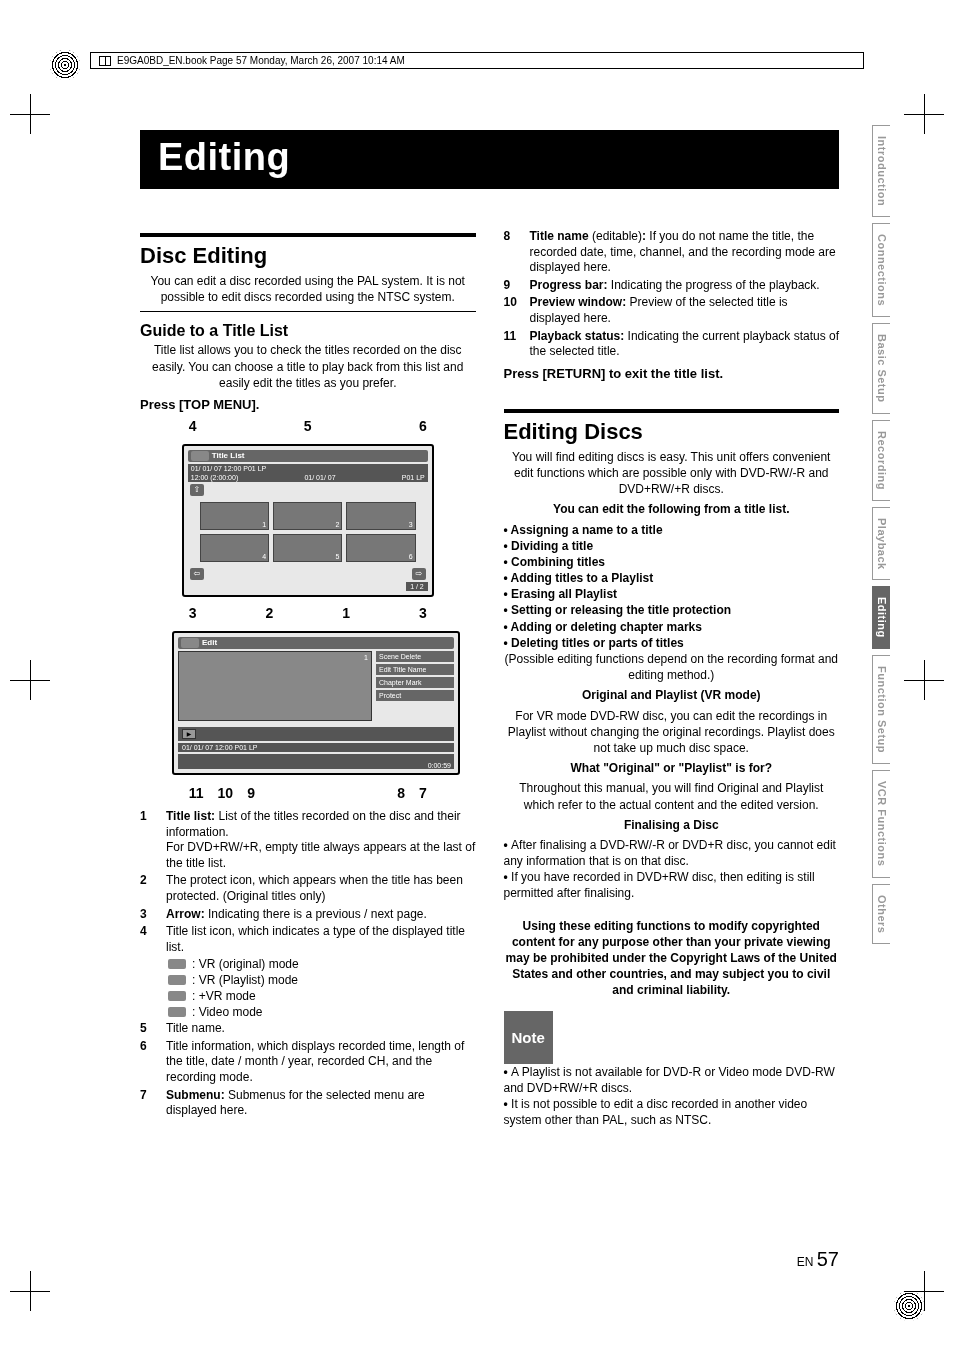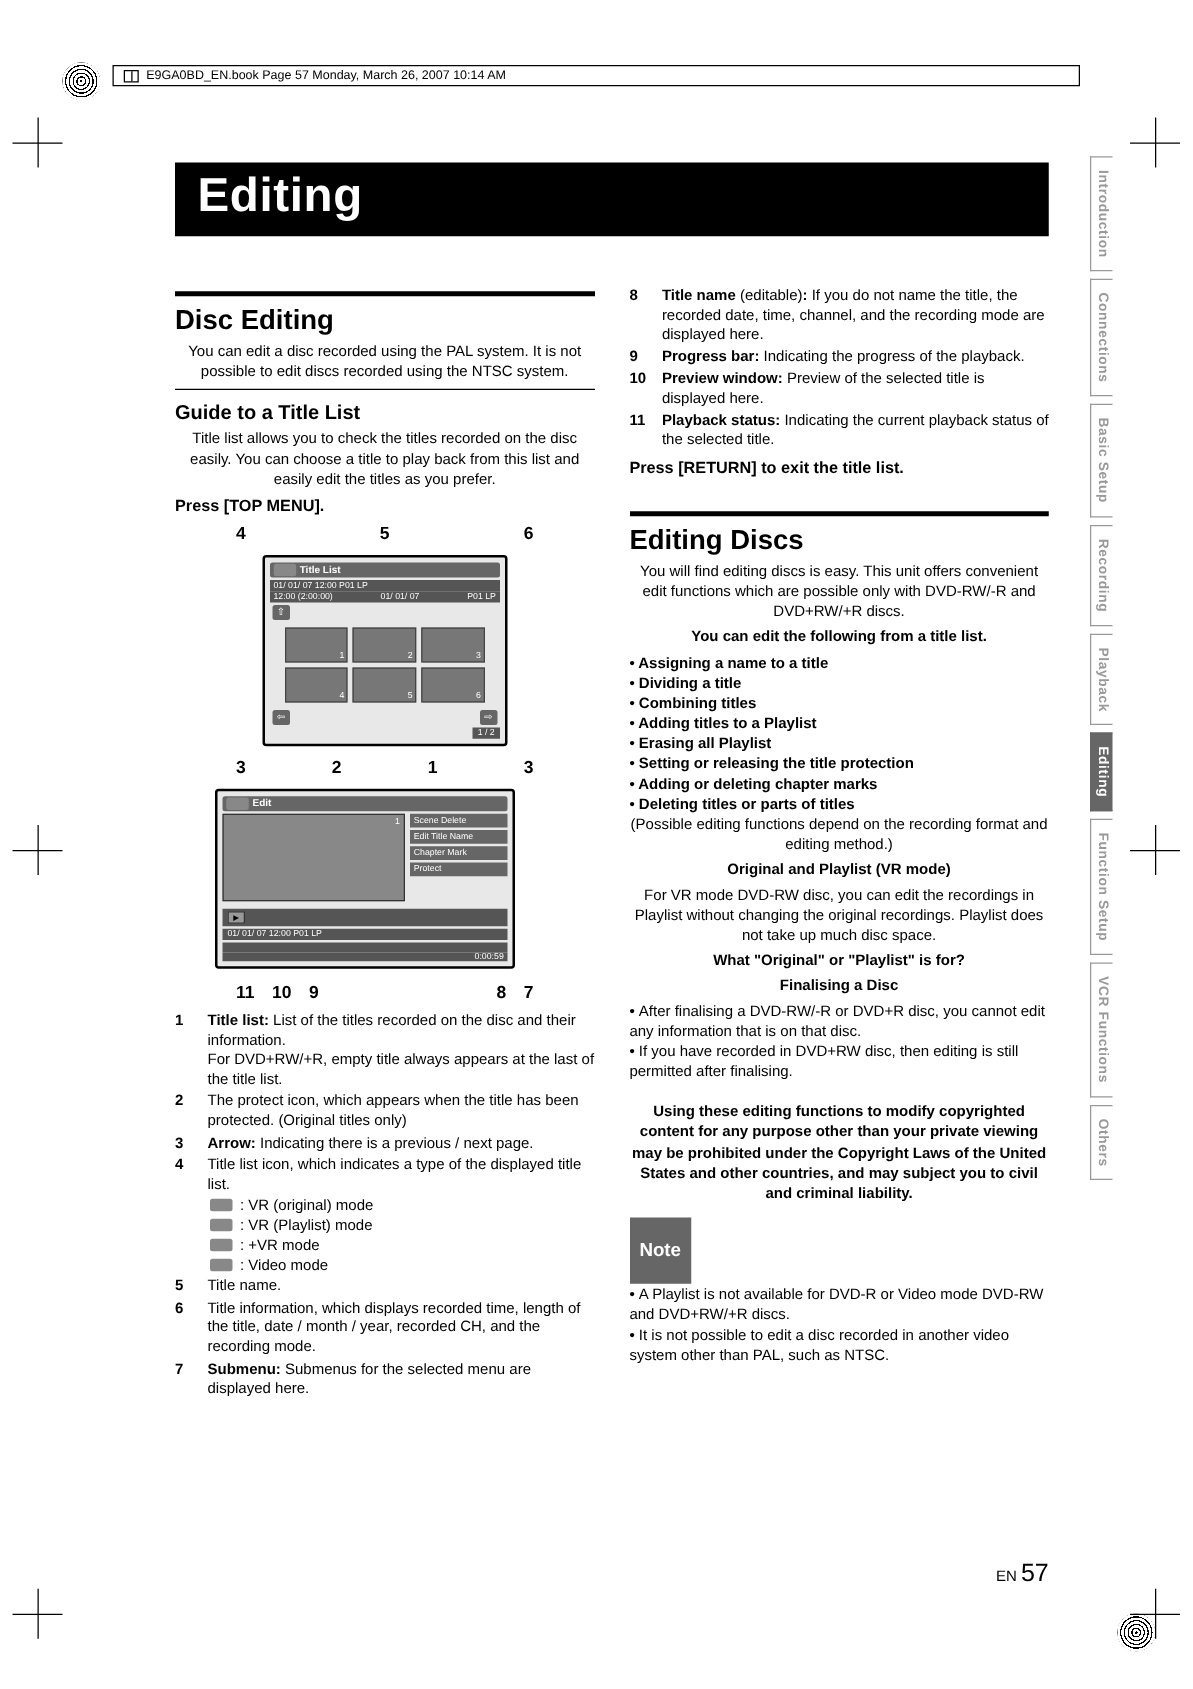--- a/index.html
+++ b/index.html
@@ -71,33 +71,33 @@
   h4.instr { font-size: 13px; font-weight: 700; margin: 6px 0; }
   p { font-size: 12px; line-height: 1.35; margin-bottom: 4px; text-align: center; }
   .b { font-weight: 700; }
 
   .fig {
     border: 2px solid #000;
     border-radius: 3px;
     background: #e8e8e8;
     padding: 4px;
     margin: 8px auto;
-    width: 196px;
+    width: 252px;
     font-size: 8px;
   }
   .fig .bar { background:#666; color:#fff; padding:1px 3px; font-weight:700; margin-bottom:2px; border-radius:2px; display:flex; align-items:center; gap:3px;}
   .fig .subbar { background:#555; color:#fff; padding:1px 3px; font-size:7px; display:flex; justify-content:space-between;}
   .thumbs { display:grid; grid-template-columns:repeat(3,1fr); gap:4px; padding:4px 12px;}
   .thumb { background:#777; height:28px; position:relative; border:1px solid #444;}
   .thumb span { position:absolute; bottom:1px; right:2px; color:#fff; font-size:7px;}
   .arrows { display:flex; justify-content:space-between; padding:2px 2px;}
   .arrow-box{ background:#666; color:#fff; width:14px; height:12px; display:flex; align-items:center; justify-content:center; font-size:8px; border-radius:2px;}
   .pgcount { text-align:right; color:#fff; background:#555; padding:1px 4px; width:fit-content; margin-left:auto; font-size:7px;}
   
-  .fig2 { width: 240px; margin-left: 32px; }
+  .fig2 { width: 288px; margin-left: 32px; }
   .fig2 .editleft { display:flex; gap:4px; }
   .fig2 .preview { flex:1; background:#888; height:70px; position:relative; border:1px solid #333;}
   .fig2 .menu { width:78px; display:flex; flex-direction:column; gap:2px;}
   .fig2 .menu div { background:#666; color:#fff; font-size:7px; padding:2px 3px;}
   .fig2 .playbar { background:#555; height:14px; margin-top:6px; display:flex; align-items:center; padding:0 4px;}
   .fig2 .playbtn { width:14px;height:10px;background:#999;border:1px solid #333;display:flex;align-items:center;justify-content:center;font-size:6px;}
   .fig2 .info { background:#555; color:#fff; padding:1px 4px; font-size:7px; margin-top:2px;}
   .fig2 .prog { background:#555; height:8px; margin-top:2px; position:relative;}
   .fig2 .time { text-align:right; color:#fff; background:#555; font-size:7px; padding:0 3px;}
 
@@ -379,20 +379,21 @@
           <li>Erasing all Playlist</li>
           <li>Setting or releasing the title protection</li>
           <li>Adding or deleting chapter marks</li>
           <li>Deleting titles or parts of titles</li>
         </ul>
       <p>(Possible editing functions depend on the recording format and editing method.)</p>
 
       <p class="b">Original and Playlist (VR mode)</p>
       <p>For VR mode DVD-RW disc, you can edit the recordings in Playlist without changing the original recordings. Playlist does not take up much disc space.</p>
       <p class="b">What "Original" or "Playlist" is for?</p>
+      <p>Throughout this manual, you will find Original and Playlist which refer to the actual content and the edited version.</p>
 
       <p class="b">Finalising a Disc</p>
       <ul class="bullets" id="finbullets">
           <li>After finalising a DVD-RW/-R or DVD+R disc, you cannot edit any information that is on that disc.</li>
           <li>If you have recorded in DVD+RW disc, then editing is still permitted after finalising.</li>
         </ul>
 
       <p class="b" style="margin-top:16px">Using these editing functions to modify copyrighted content for any purpose other than your private viewing may be prohibited under the Copyright Laws of the United States and other countries, and may subject you to civil and criminal liability.</p>
 
       <div class="note-tag">Note</div>

